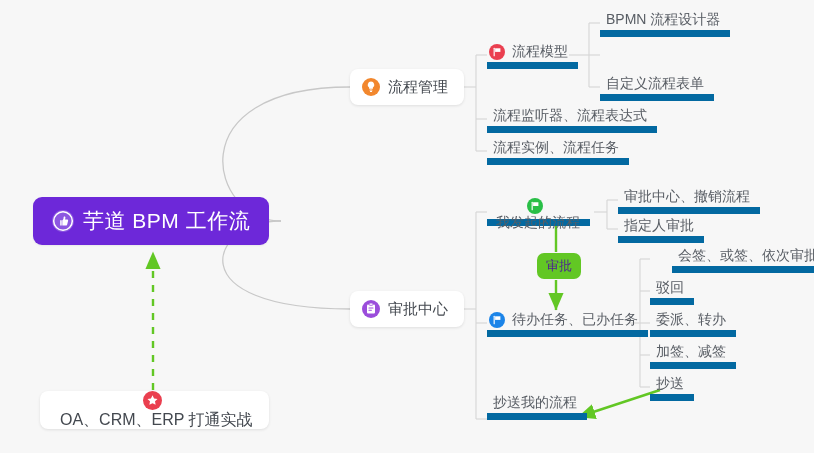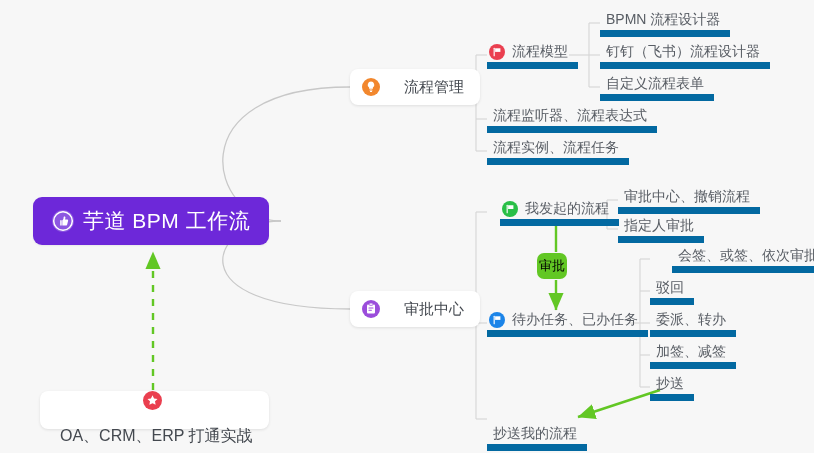--- a/index.html
+++ b/index.html
@@ -43,21 +43,20 @@
 
   
   .card {
     background: #ffffff;
     border-radius: 8px;
     height: 36px;
     padding: 0 16px 0 12px;
     font-size: 15px;
     color: #43484f;
     box-shadow: 0 1px 3px rgba(0,0,0,0.10);
-    gap: 16px;
   }
   .card .label { margin-left: 8px; }
 
   
   .leaf {
     border-bottom: 7px solid #0369a1;
     height: 28px;
     padding: 0 10px 0 2px;
     font-size: 14px;
     color: #585d64;
@@ -72,24 +71,24 @@
     flex: 0 0 auto;
     line-height: 0;
   }
   .icon svg { display: block; }
 
   
   .badge {
     position: absolute;
     background: #62c724;
     border-radius: 7px;
-    color: #000000;
+    color: #4c1d95;
     font-size: 13px;
     height: 26px;
-    padding: 0 2px;
+    padding: 0 9px;
     display: flex;
     align-items: center;
     justify-content: center;
     z-index: 5;
   }
   svg.links { position: absolute; left:0; top:0; }
 </style>
 </head>
 <body>
 
@@ -179,23 +178,20 @@
         <rect x="4.6" y="3.8" width="1.15" height="8.4" rx="0.5" fill="#ffffff"></rect>
         <path d="M6.1 4.3 h5.3 v3.6 h-5.3z" fill="#ffffff"></path>
       </svg>
     </span>
     <span class="label">流程模型</span>
   </div>
 
   <div class="node leaf" style="left:600px; top:9px;">
     <span class="label noicon">BPMN 流程设计器</span>
   </div>
-  <div class="node leaf" style="left:600px; top:41px;">
-    <span class="label noicon">钉钉（飞书）流程设计器</span>
-  </div>
   <div class="node leaf" style="left:600px; top:73px;">
     <span class="label noicon">自定义流程表单</span>
   </div>
 
   <div class="node leaf" style="left:487px; top:105px;">
     <span class="label noicon">流程监听器、流程表达式</span>
   </div>
   <div class="node leaf" style="left:487px; top:137px;">
     <span class="label noicon">流程实例、流程任务</span>
   </div>
@@ -206,21 +202,21 @@
         <circle cx="9" cy="9" r="9" fill="#9b4ddb"></circle>
         <rect x="5" y="4.4" width="8" height="9.2" rx="1.1" fill="#ffffff"></rect>
         <rect x="7" y="3.1" width="4" height="2.2" rx="1" fill="#ffffff" stroke="#9b4ddb" stroke-width="0.8"></rect>
         <rect x="6.4" y="7.6" width="5.2" height="0.95" rx="0.45" fill="#9b4ddb"></rect>
         <rect x="6.4" y="9.8" width="3.6" height="0.95" rx="0.45" fill="#9b4ddb"></rect>
       </svg>
     </span>
     <span class="label">审批中心</span>
   </div>
 
-  <div class="node leaf withicon" style="left:500px; top:198px;">
+  <div class="node leaf withicon" style="left:487px; top:198px;flex-direction:column;">
     <span class="icon">
       <svg width="16" height="16" viewBox="0 0 16 16">
         <circle cx="8" cy="8" r="8" fill="#29bf47"></circle>
         <rect x="4.6" y="3.8" width="1.15" height="8.4" rx="0.5" fill="#ffffff"></rect>
         <path d="M6.1 4.3 h5.3 v3.6 h-5.3z" fill="#ffffff"></path>
       </svg>
     </span>
     <span class="label">我发起的流程</span>
   </div>
 
@@ -251,21 +247,21 @@
   <div class="node leaf" style="left:650px; top:309px;">
     <span class="label noicon">委派、转办</span>
   </div>
   <div class="node leaf" style="left:650px; top:341px;">
     <span class="label noicon">加签、减签</span>
   </div>
   <div class="node leaf" style="left:650px; top:373px;">
     <span class="label noicon">抄送</span>
   </div>
 
-  <div class="node leaf" style="left:487px; top:423px;font-family:Liberation Serif, serif;">
+  <div class="node leaf" style="left:487px; top:392px;font-family:Liberation Serif, serif;">
     <span class="label noicon">抄送我的流程</span>
   </div>
 
   <div class="node card" style="left:40px; top:391px; height:38px; font-size:16px;flex-direction:column;">
     <span class="icon">
       <svg width="19" height="19" viewBox="0 0 19 19">
         <circle cx="9.5" cy="9.5" r="9.5" fill="#ea3f4f"></circle>
         <path d="M9.5 4.2 l1.55 3.2 l3.5 0.5 l-2.55 2.45 l0.62 3.48 l-3.12-1.65 l-3.12 1.65 l0.62-3.48 l-2.55-2.45 l3.5-0.5 z" fill="#ffffff"></path>
       </svg>
     </span>

